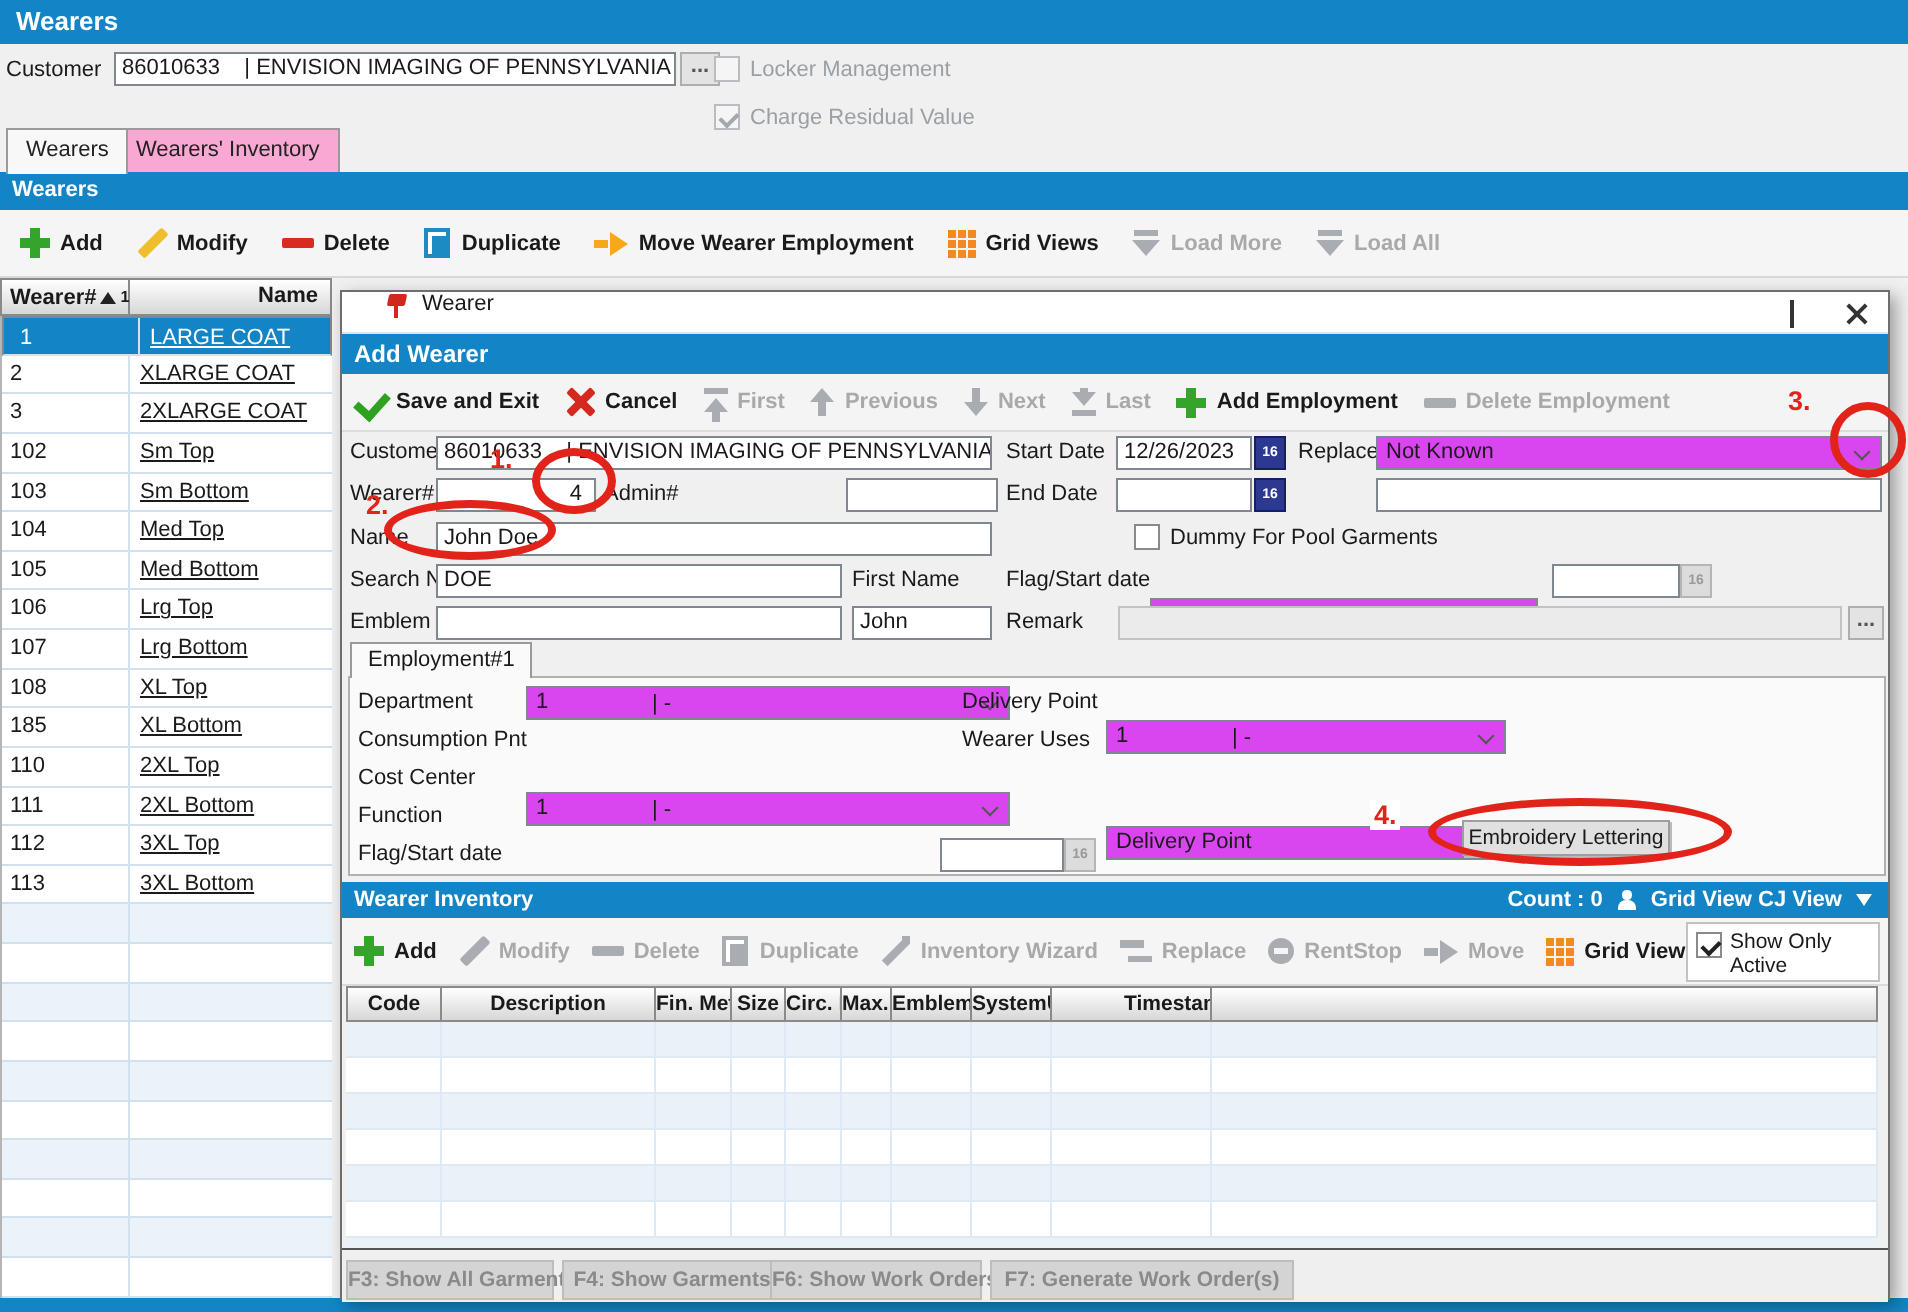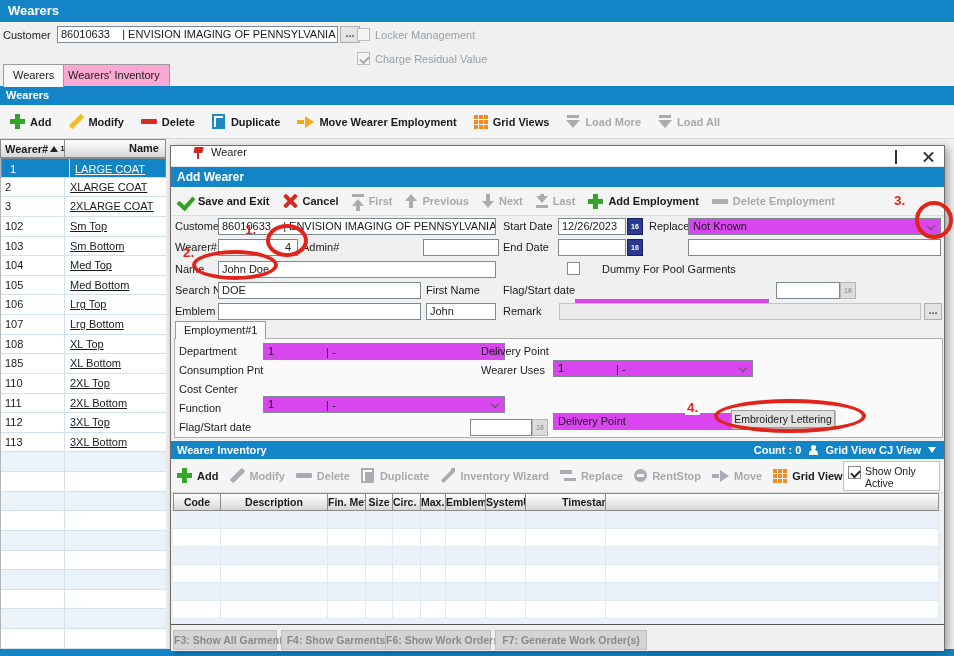--- a/index.html
+++ b/index.html
@@ -415,21 +415,21 @@
     <div class="abs inp right" style="left:47px; top:93px; width:80px;">4</div>
     <div class="abs lbl" style="left:131px; top:93px;">Admin#</div>
     <div class="abs inp" style="left:252px; top:93px; width:76px;"></div>
     <div class="abs lbl" style="left:332px; top:93px;">End Date</div>
     <div class="abs inp" style="left:387px; top:93px; width:68px;"></div>
     <div class="abs calbtn" style="left:456px; top:93px;">16</div>
     <div class="abs inp" style="left:517px; top:93px; width:253px;"></div>
 
     <div class="abs lbl" style="left:4px; top:115px;">Name</div>
     <div class="abs inp" style="left:47px; top:115px; width:278px;">John Doe</div>
-    <div class="abs" style="left:396px; top:116px; display:flex; gap:22px; align-items:center;">
+    <div class="abs" style="left:396px; top:116px; display:flex; gap:5px; align-items:center;">
       <span class="cb"></span>
       <span>Dummy For Pool Garments</span>
     </div>
 
     <div class="abs lbl" style="left:4px; top:136px;">Search Name</div>
     <div class="abs inp" style="left:47px; top:136px; width:203px;">DOE</div>
     <div class="abs lbl" style="left:255px; top:136px;">First Name</div>
     <div class="abs lbl" style="left:332px; top:136px;">Flag/Start date</div>
     <div class="abs sel" style="left:404px; top:136px; width:194px;">
       <span class="chev"></span>

